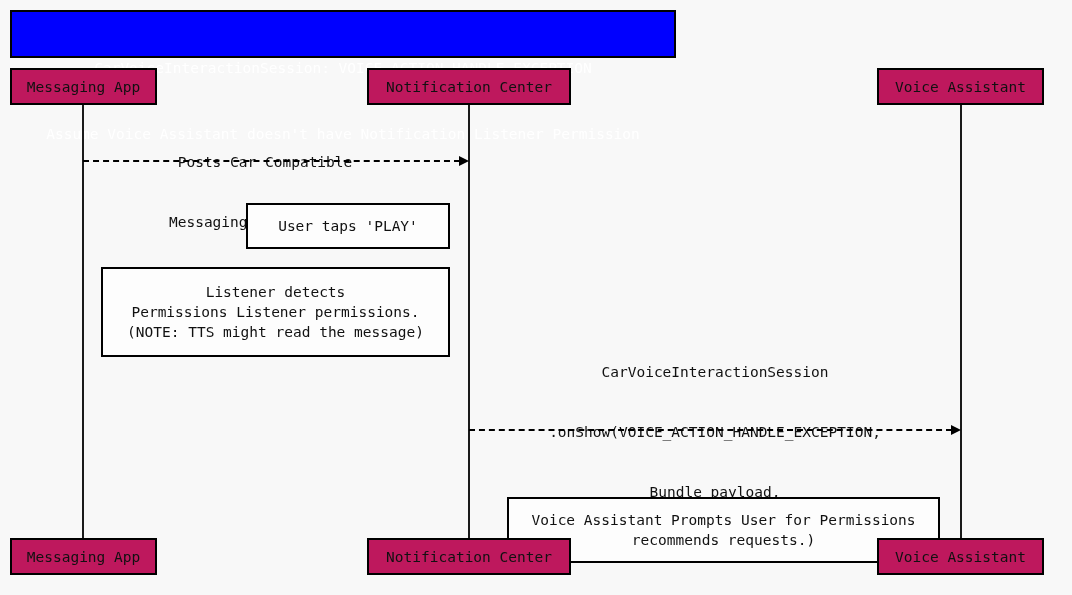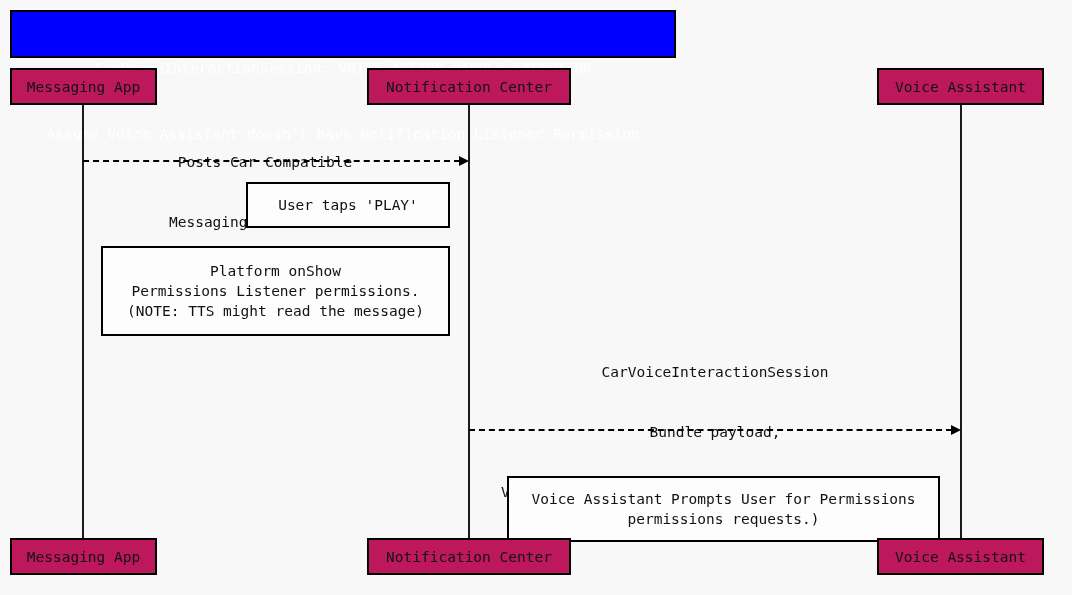--- a/index.html
+++ b/index.html
@@ -69,20 +69,21 @@
     box-sizing: border-box;
     display: flex;
     flex-direction: column;
     align-items: center;
     justify-content: center;
     font-size: 14.5px;
     line-height: 20px;
     color: #111111;
     white-space: pre;
     text-align: center;
+    margin-top: 21px;
   }
   .note span { display: block; }
 
   
   .msg-label {
     position: absolute;
     font-size: 14.5px;
     line-height: 20px;
     color: #111111;
     text-align: center;
@@ -146,39 +147,40 @@
   <div class="arrow" style="left:83px; top:160px; width:386px;">
     <div class="shaft"></div>
     <div class="head"></div>
   </div>
 
   <div class="note" style="left:246px; top:182px; width:204px; height:46px;">
     <span>User taps 'PLAY'</span>
   </div>
 
   <div class="note" style="left:101px; top:246px; width:349px; height:90px;">
-    <span>Platform onShow</span>
+    <span>Listener detects</span>
     <span>Permissions Listener permissions.</span>
     <span>(NOTE: TTS might read the message)</span>
   </div>
 
   <div class="msg-label" style="left:469px; top:322px; width:492px;">
     <span>CarVoiceInteractionSession</span>
+    <span>.onShow(VOICE_ACTION_HANDLE_EXCEPTION,</span>
     <span>Bundle payload,</span>
     <span>VoiceInteractionSession.SHOW_SOURCE_NOTIFICATION)</span>
   </div>
 
   <div class="arrow" style="left:469px; top:429px; width:492px;">
     <div class="shaft"></div>
     <div class="head"></div>
   </div>
 
   <div class="note" style="left:507px; top:476px; width:433px; height:66px;">
     <span>Voice Assistant Prompts User for Permissions</span>
-    <span>permissions requests.)</span>
+    <span>recommends requests.)</span>
   </div>
 
   <div class="participant" style="left:10px;  top:538px; width:147px;">
     <span>Messaging App</span>
   </div>
   <div class="participant" style="left:367px; top:538px; width:204px;">
     <span>Notification Center</span>
   </div>
   <div class="participant" style="left:877px; top:538px; width:167px;">
     <span>Voice Assistant</span>

